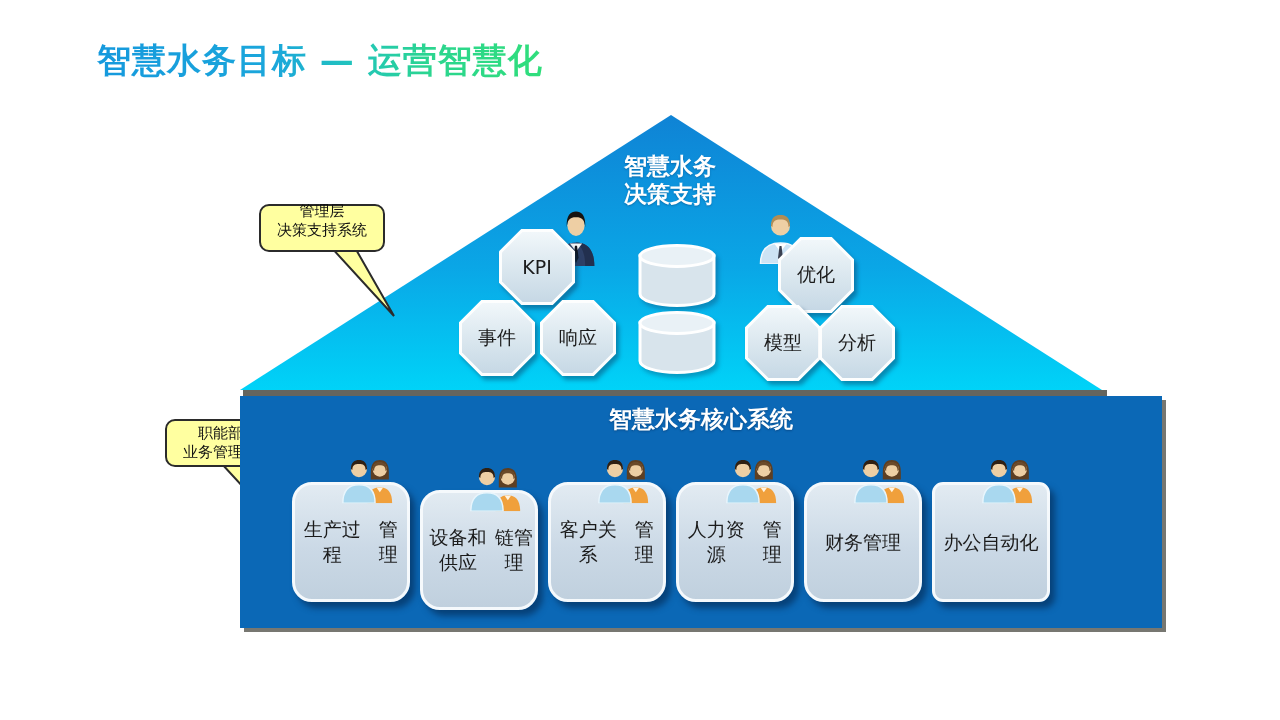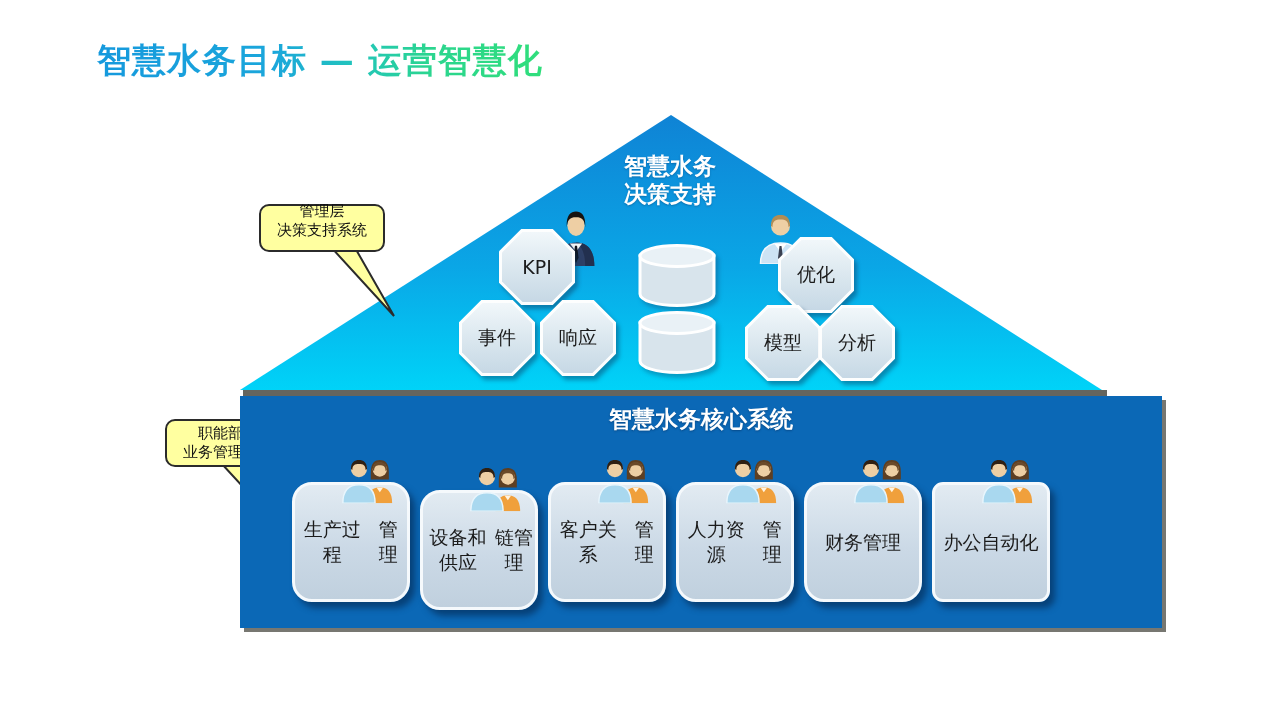--- a/index.html
+++ b/index.html
@@ -55,21 +55,21 @@
   .callout2 .callout-text{left:3px;top:3px;width:124px;height:46px;}
 
   
   .core{position:absolute;left:240px;top:396px;width:922px;height:232px;background:#0B68B6;
         box-shadow:4px 4px 0 rgba(95,95,88,.85);}
   .core-title{position:absolute;left:0;top:8px;width:100%;text-align:center;color:#fff;
               font-size:23px;font-weight:700;text-shadow:0 1px 2px rgba(0,30,70,.4);}
   .box{position:absolute;top:86px;width:118px;height:120px;border:3px solid #F5F9FC;border-radius:20px;
        background:linear-gradient(180deg,#E2EBF2 0%,#CBD9E6 55%,#C0D0DE 100%);
        box-shadow:5px 6px 6px rgba(4,32,70,.55);box-sizing:border-box;}
-  .box1{left:52px;} .box2{left:180px;margin-top:8px;} .box3{left:308px;border-radius:17px;} .box4{left:436px;} .box5{left:564px;} .box6{left:692px;border-radius:11px;}
+  .box1{left:52px;} .box2{left:180px;margin-top:8px;} .box3{left:308px;} .box4{left:436px;} .box5{left:564px;} .box6{left:692px;border-radius:11px;}
   .team{position:absolute;top:-28px;right:12px;width:55px;height:47px;}
   .team svg{display:block;width:100%;height:100%;}
   .box-label{position:absolute;inset:0;display:flex;flex-direction:row;align-items:center;justify-content:center;
              font-size:19px;line-height:25px;color:#1b1b1b;text-align:center;}
   .defs{position:absolute;width:0;height:0;overflow:hidden;}
 </style>
 </head>
 <body>
 
 <div class="slide">

